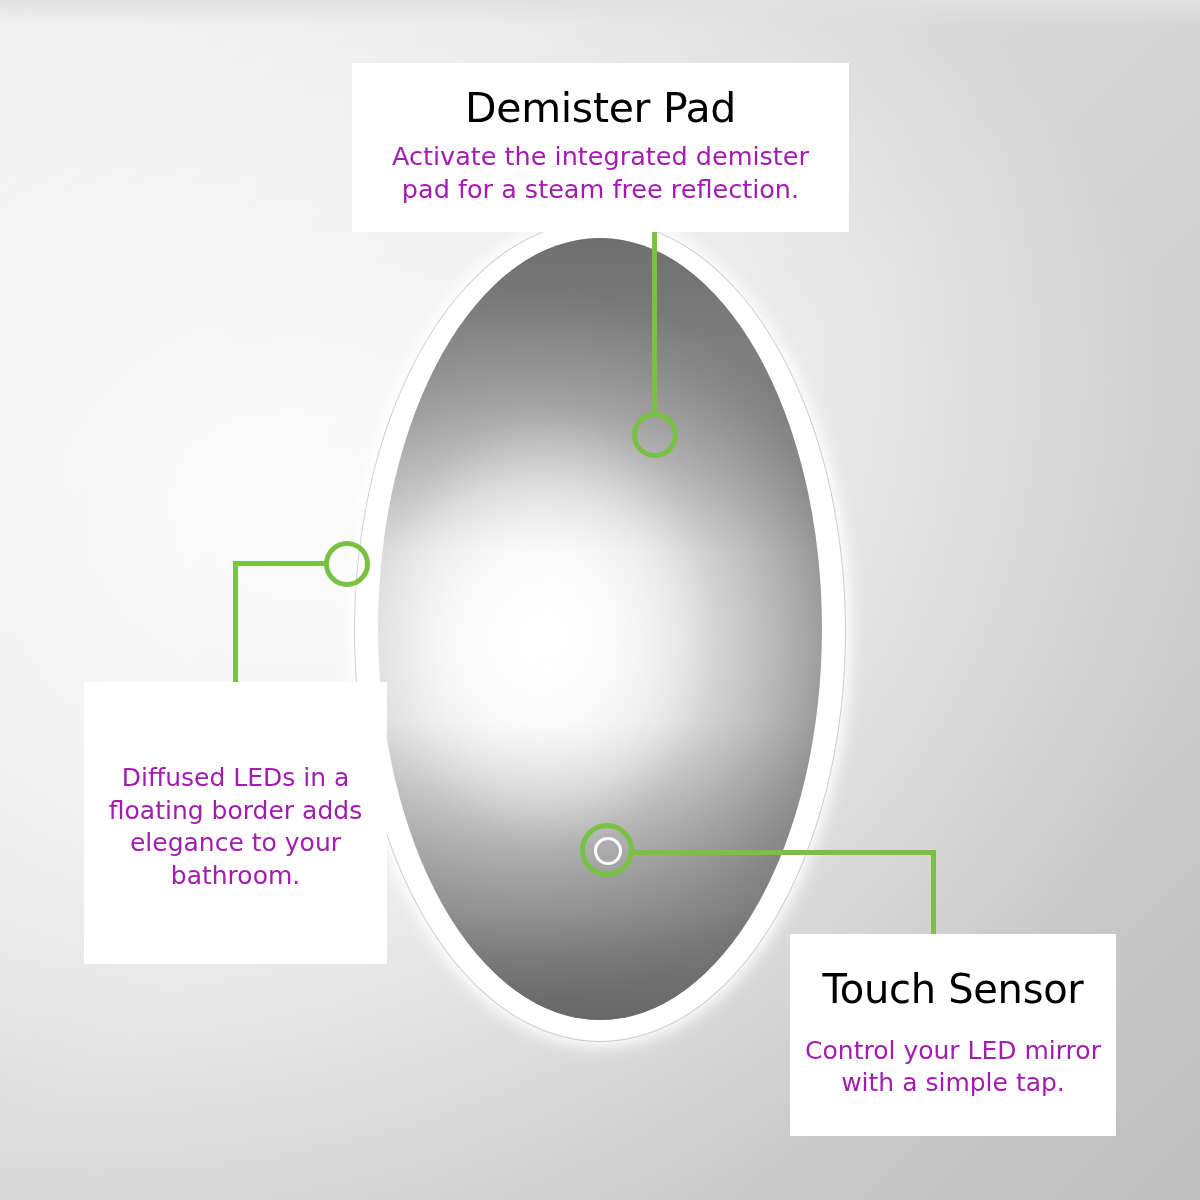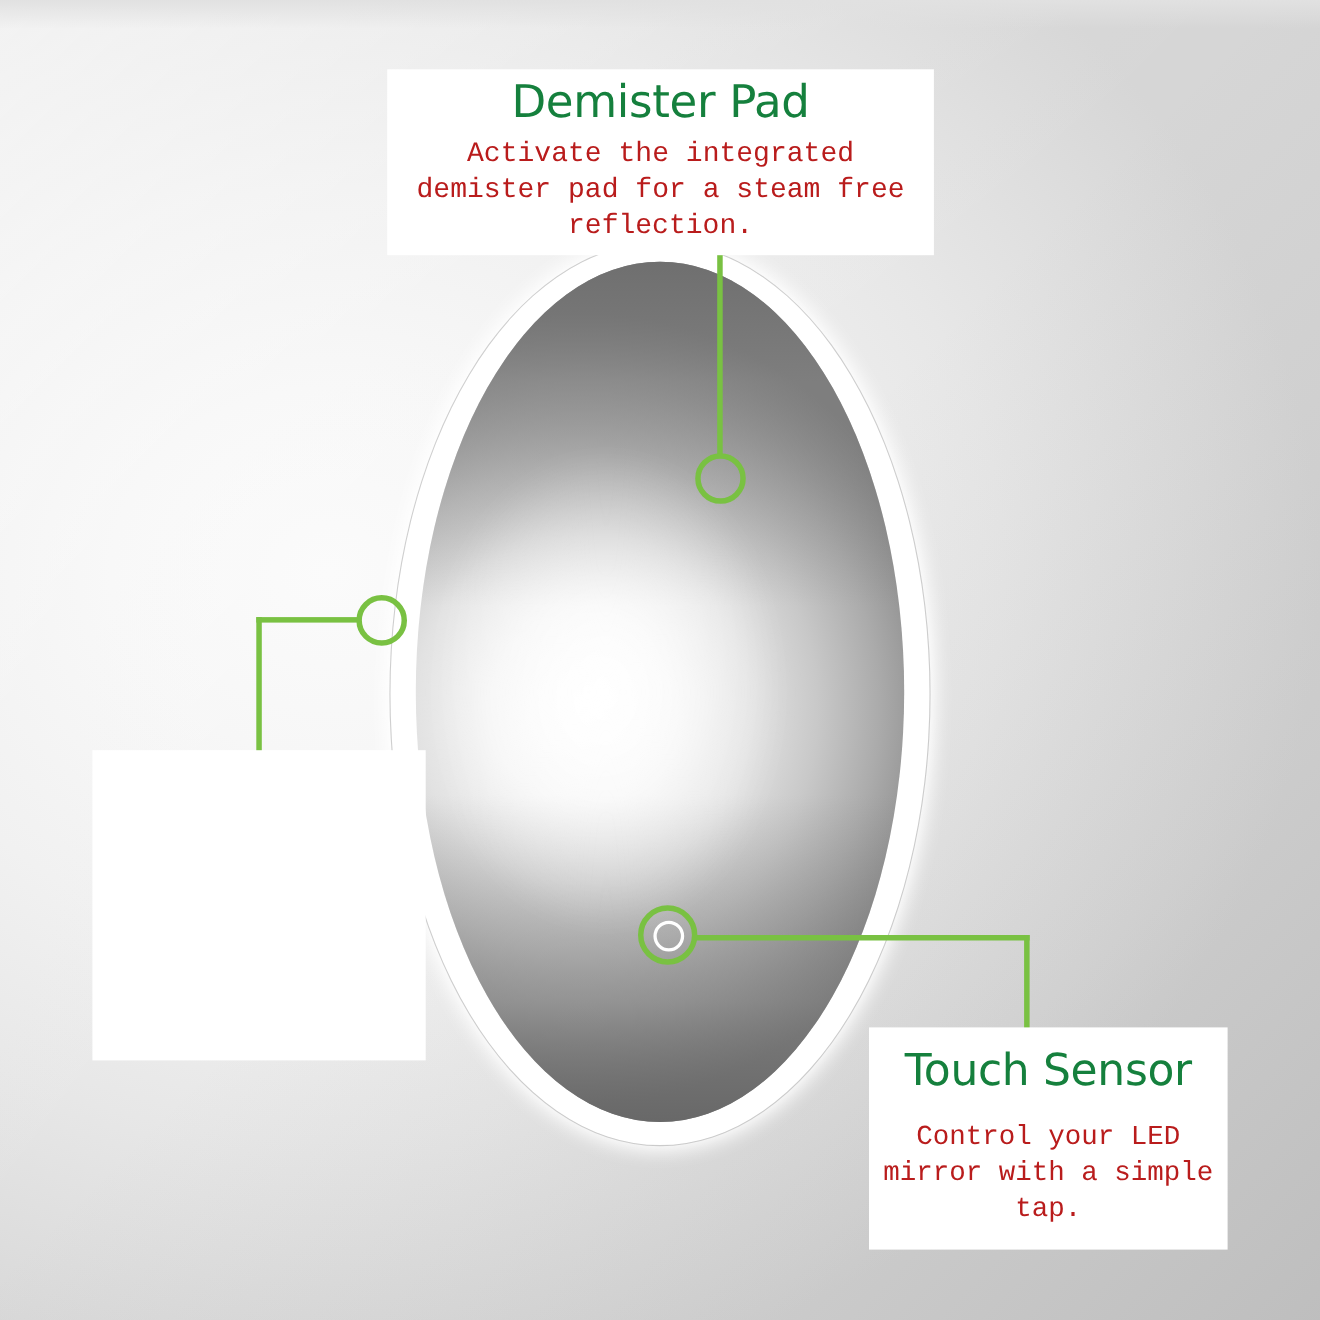--- a/index.html
+++ b/index.html
@@ -136,30 +136,29 @@
     align-items: center;
     justify-content: center;
     text-align: center;
     color: #1a1a1a;
   }
   .callout .title {
     font-size: 41px;
     font-weight: 400;
     letter-spacing: -0.3px;
     line-height: 1.06;
-    color: #15803d;
+    color: #000000;
     margin: 0;
   }
   .callout .body {
     font-size: 25.5px;
     font-weight: 400;
     line-height: 1.30;
-    color: #b91c1c;
+    color: #a21caf;
     margin: 9px 0 0 0;
-    font-family: Liberation Mono, monospace;
   }
   #callout-demister {
     left: 352px; top: 63px; width: 497px; height: 169px;
     padding: 8px 14px 10px 14px;
   }
   #callout-floating {
     left: 84px; top: 682px; width: 303px; height: 282px;
     padding: 10px 12px 12px 12px;
   }
   #callout-floating .title { font-size: 40px; line-height: 1.10; }
@@ -206,20 +205,21 @@
   <div class="marker" style="left:580px; top:823px; width:54px; height:54px;">
     <div class="marker-inner" style="left:9px; top:9px; width:28px; height:28px;"></div>
   </div>
 
   <div class="callout" id="callout-demister">
     <div class="title">Demister Pad</div>
     <div class="body">Activate the integrated demister pad for a steam free reflection.</div>
   </div>
 
   <div class="callout" id="callout-floating">
+    <div class="body">Diffused LEDs in a floating border adds elegance to your bathroom.</div>
   </div>
 
   <div class="callout" id="callout-touch">
     <div class="title">Touch Sensor</div>
     <div class="body">Control your LED mirror with a simple tap.</div>
   </div>
 
 </div>
 
 </body></html>

